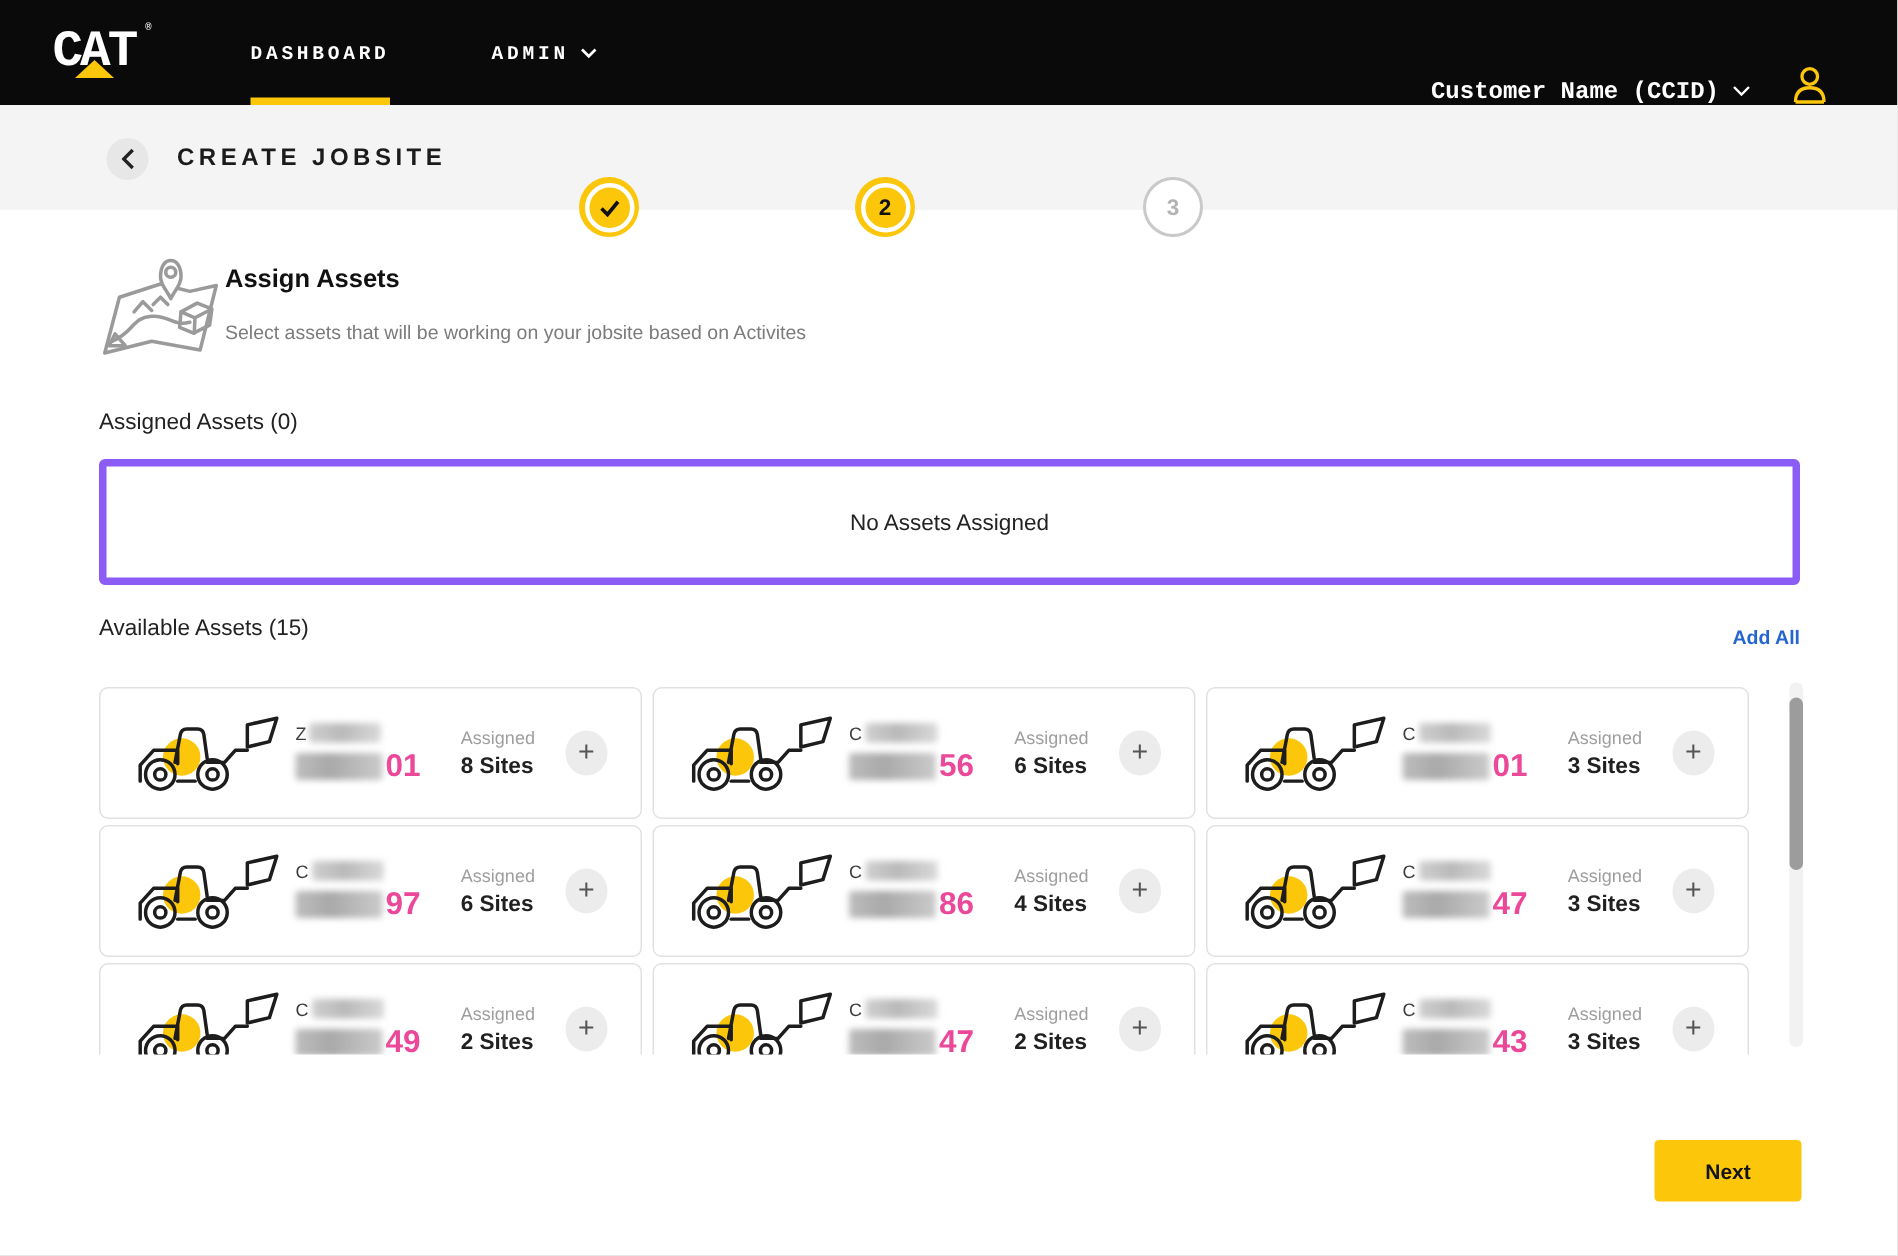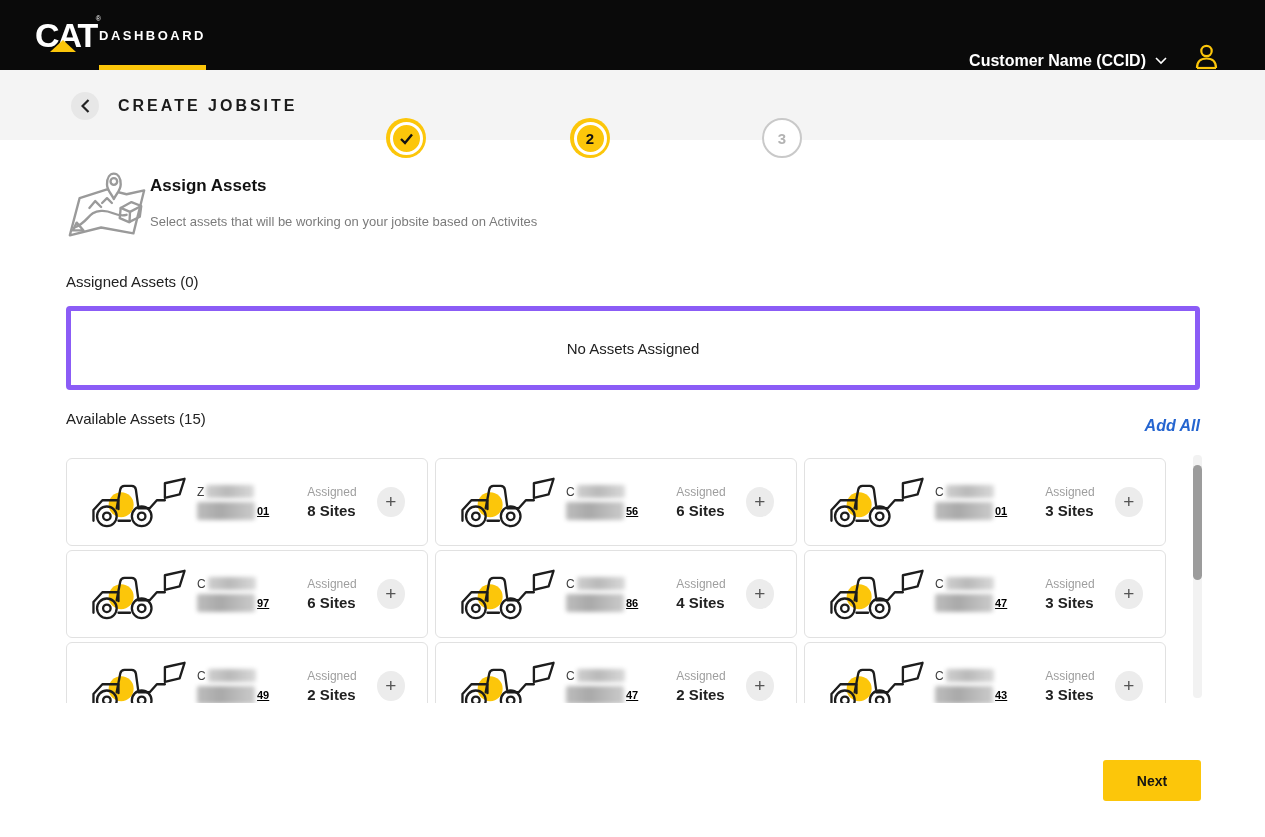--- a/index.html
+++ b/index.html
@@ -2,30 +2,30 @@
 <html><head>
 <meta charset="utf-8">
 <style>
   * { margin:0; padding:0; box-sizing:border-box; }
   body { background:#e9e9e9; font-family:"Liberation Sans", sans-serif; }
   .page { position:relative; width:1265px; height:837px; background:#fff;
           outline:1px solid #b9b9b9; overflow:hidden; }
 
   
   .topnav { position:absolute; top:0; left:0; right:0; height:70px; background:#0a0a0a;
-            display:flex; align-items:stretch; }
+            display:flex; align-items:stretch;font-family:Liberation Mono, monospace; }
   .logo { position:relative; margin-left:35px; align-self:center; width:64px; height:44px; }
   .logo .cat-text { color:#fff; font-weight:bold; font-size:34px; letter-spacing:-2px;
                     font-stretch:condensed; line-height:44px; }
   .logo .reg { position:absolute; top:2px; right:-2px; color:#fff; font-size:7px; }
   .logo .tri { position:absolute; left:15px; bottom:5px; width:0; height:0; z-index:2;
                border-left:13px solid transparent; border-right:13px solid transparent;
                border-bottom:12px solid #FCC60A; }
   .nav-item { position:relative; display:flex; align-items:center; gap:8px; height:70px;
-              color:#fff; font-size:13px; font-weight:bold;
+              margin-left:68px; color:#fff; font-size:13px; font-weight:bold;
               letter-spacing:2.5px; cursor:pointer; }
   .nav-item.active::after { content:""; position:absolute; left:0; right:0; bottom:0;
                             height:5px; background:#FCC60A; }
   .nav-right { margin-left:auto; margin-right:45px; display:flex; align-items:flex-end; gap:26px; }
   .customer { display:flex; align-items:center; gap:9px; color:#fff; font-size:16px;
               font-weight:bold; cursor:pointer; }
 
   
   .subheader { position:absolute; top:70px; left:0; right:0; height:70px; background:#f4f4f4; }
   .back-btn { position:absolute; left:71px; top:92px; width:28px; height:28px; border-radius:50%;
@@ -54,33 +54,33 @@
 
   
   .assigned-label { position:absolute; left:66px; top:273px; font-size:15px; color:#222; }
   .empty-box { position:absolute; left:66px; top:306px; width:1134px; height:84px;
                border:5px solid #8b5cf6; border-radius:4px; display:flex;
                align-items:center; justify-content:center; }
   .empty-text { font-size:15px; color:#222; }
 
   
   .available-label { position:absolute; left:66px; top:410px; font-size:15px; color:#222; }
-  .add-all { position:absolute; right:65px; top:417px; font-size:16px; font-weight:bold;
-             color:#2565D0; cursor:pointer;font-style:italic; }
+  .add-all { position:absolute; right:65px; top:417px; font-size:13px; font-weight:bold;
+             color:#2565D0; cursor:pointer; }
   .list-viewport { position:absolute; left:66px; top:455px; width:1104px; height:248px;
                    overflow:hidden; }
   .grid { display:grid; grid-template-columns:repeat(3,362px); column-gap:7px; row-gap:4px;
           padding-top:3px; }
   .card { height:88px; background:#fff; border:1px solid #e1e1e1; border-radius:6px;
           display:flex; align-items:center; }
   .card .loader { margin-left:22px; flex:0 0 auto; }
   .name-block { margin-left:8px; width:96px; }
   .line1 { display:flex; align-items:center; font-size:12px; color:#3c3c3c; }
   .line2 { display:flex; align-items:center; margin-top:3px; }
-  .digits { font-size:11px; font-weight:bold; color:#000000; margin-left:2px;text-decoration:underline; }
+  .digits { font-size:21px; font-weight:bold; color:#ec4899; margin-left:2px; }
   .blur { border-radius:2px; filter:blur(2px); }
   .blur.b1 { width:48px; height:13px; margin-left:2px;
              background:linear-gradient(90deg,#cfcfcf,#b9b9b9 45%,#d9d9d9); }
   .blur.b2 { width:58px; height:18px;
              background:linear-gradient(90deg,#bdbdbd,#a9a9a9 40%,#cbcbcb); }
   .assign-col { margin-left:20px; width:74px; }
   .assign-cap { font-size:12px; color:#9e9e9e; }
   .assign-sites { font-size:15px; font-weight:bold; color:#212121; margin-top:3px; }
   .plus-btn { margin-left:auto; margin-right:22px; width:30px; height:30px; border-radius:50%;
               background:#ececec; border:none; color:#555; font-size:19px; line-height:1;
@@ -105,20 +105,26 @@
 <div class="page">
 
   <nav class="topnav">
     <div class="logo">
       <span class="cat-text">CAT</span>
       <span class="reg">®</span>
       <span class="tri"></span>
     </div>
     <div class="nav-item active">
       <span>DASHBOARD</span>
+    </div>
+    <div class="nav-item">
+      <span>ADMIN</span>
+      <svg width="11" height="7" viewBox="0 0 11 7">
+        <polyline points="1,1 5.5,5.5 10,1" fill="none" stroke="#fff" stroke-width="1.8"></polyline>
+      </svg>
     </div>
     <div class="nav-right">
       <div class="customer">
         <span>Customer Name (CCID)</span>
         <svg width="12" height="8" viewBox="0 0 12 8">
           <polyline points="1,1 6,6 11,1" fill="none" stroke="#fff" stroke-width="1.6"></polyline>
         </svg>
       </div>
       <svg width="27" height="27" viewBox="0 0 27 27">
         <circle cx="13.5" cy="8" r="5.2" fill="none" stroke="#FCC60A" stroke-width="2.2"></circle>

